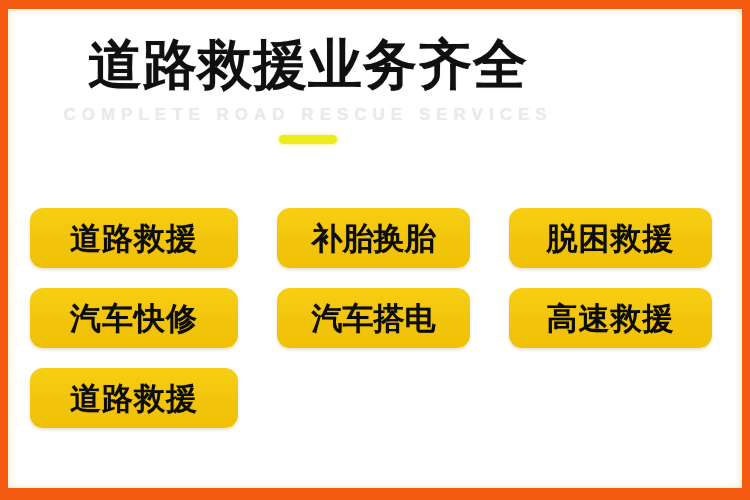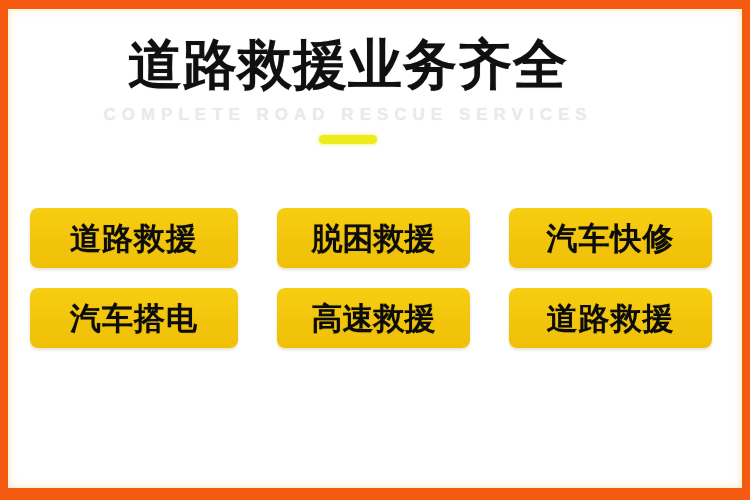--- a/index.html
+++ b/index.html
@@ -31,21 +31,20 @@
     box-shadow: inset 0 0 6px 2px rgba(248, 226, 170, 0.55);
     pointer-events: none;
   }
 
   
   .header {
     position: absolute;
     top: 34px; left: 8px;
     width: 600px;
     text-align: center;
-    margin-left: 40px;
   }
   .title {
     font-size: 54px;
     line-height: 62px;
     font-weight: bold;
     color: #101010;
     letter-spacing: 1px;
     white-space: nowrap;
     font-family: "DejaVu Sans", "Liberation Sans", sans-serif;
     text-shadow: 0 0 1px rgba(0,0,0,0.35);
@@ -79,21 +78,21 @@
     top: 208px;
     left: 30px;
     width: 683px;
     display: grid;
     grid-template-columns: 208px 193px 203px;
     column-gap: 39px;
     row-gap: 20px;
   }
   .svc-btn {
     height: 60px;
-    border-radius: 8px;
+    border-radius: 13px;
     background: linear-gradient(180deg, #F7CE12 0%, #F2C50C 55%, #EFC006 100%);
     display: flex;
     align-items: center;
     justify-content: center;
     box-shadow: 0 2px 3px rgba(120, 90, 0, 0.18);
   }
   .svc-label {
     font-size: 31px;
     line-height: 34px;
     font-weight: bold;
@@ -123,20 +122,23 @@
     <div class="accent-wrap">
       <div class="accent-bar"></div>
     </div>
   </div>
 
   <div class="grid">
     <div class="svc-btn">
       <span class="svc-label">道路救援</span>
     </div>
     <div class="svc-btn">
+      <span class="svc-label">补胎换胎</span>
+    </div>
+    <div class="svc-btn">
       <span class="svc-label">脱困救援</span>
     </div>
     <div class="svc-btn">
       <span class="svc-label">汽车快修</span>
     </div>
     <div class="svc-btn">
       <span class="svc-label">汽车搭电</span>
     </div>
     <div class="svc-btn">
       <span class="svc-label">高速救援</span>

